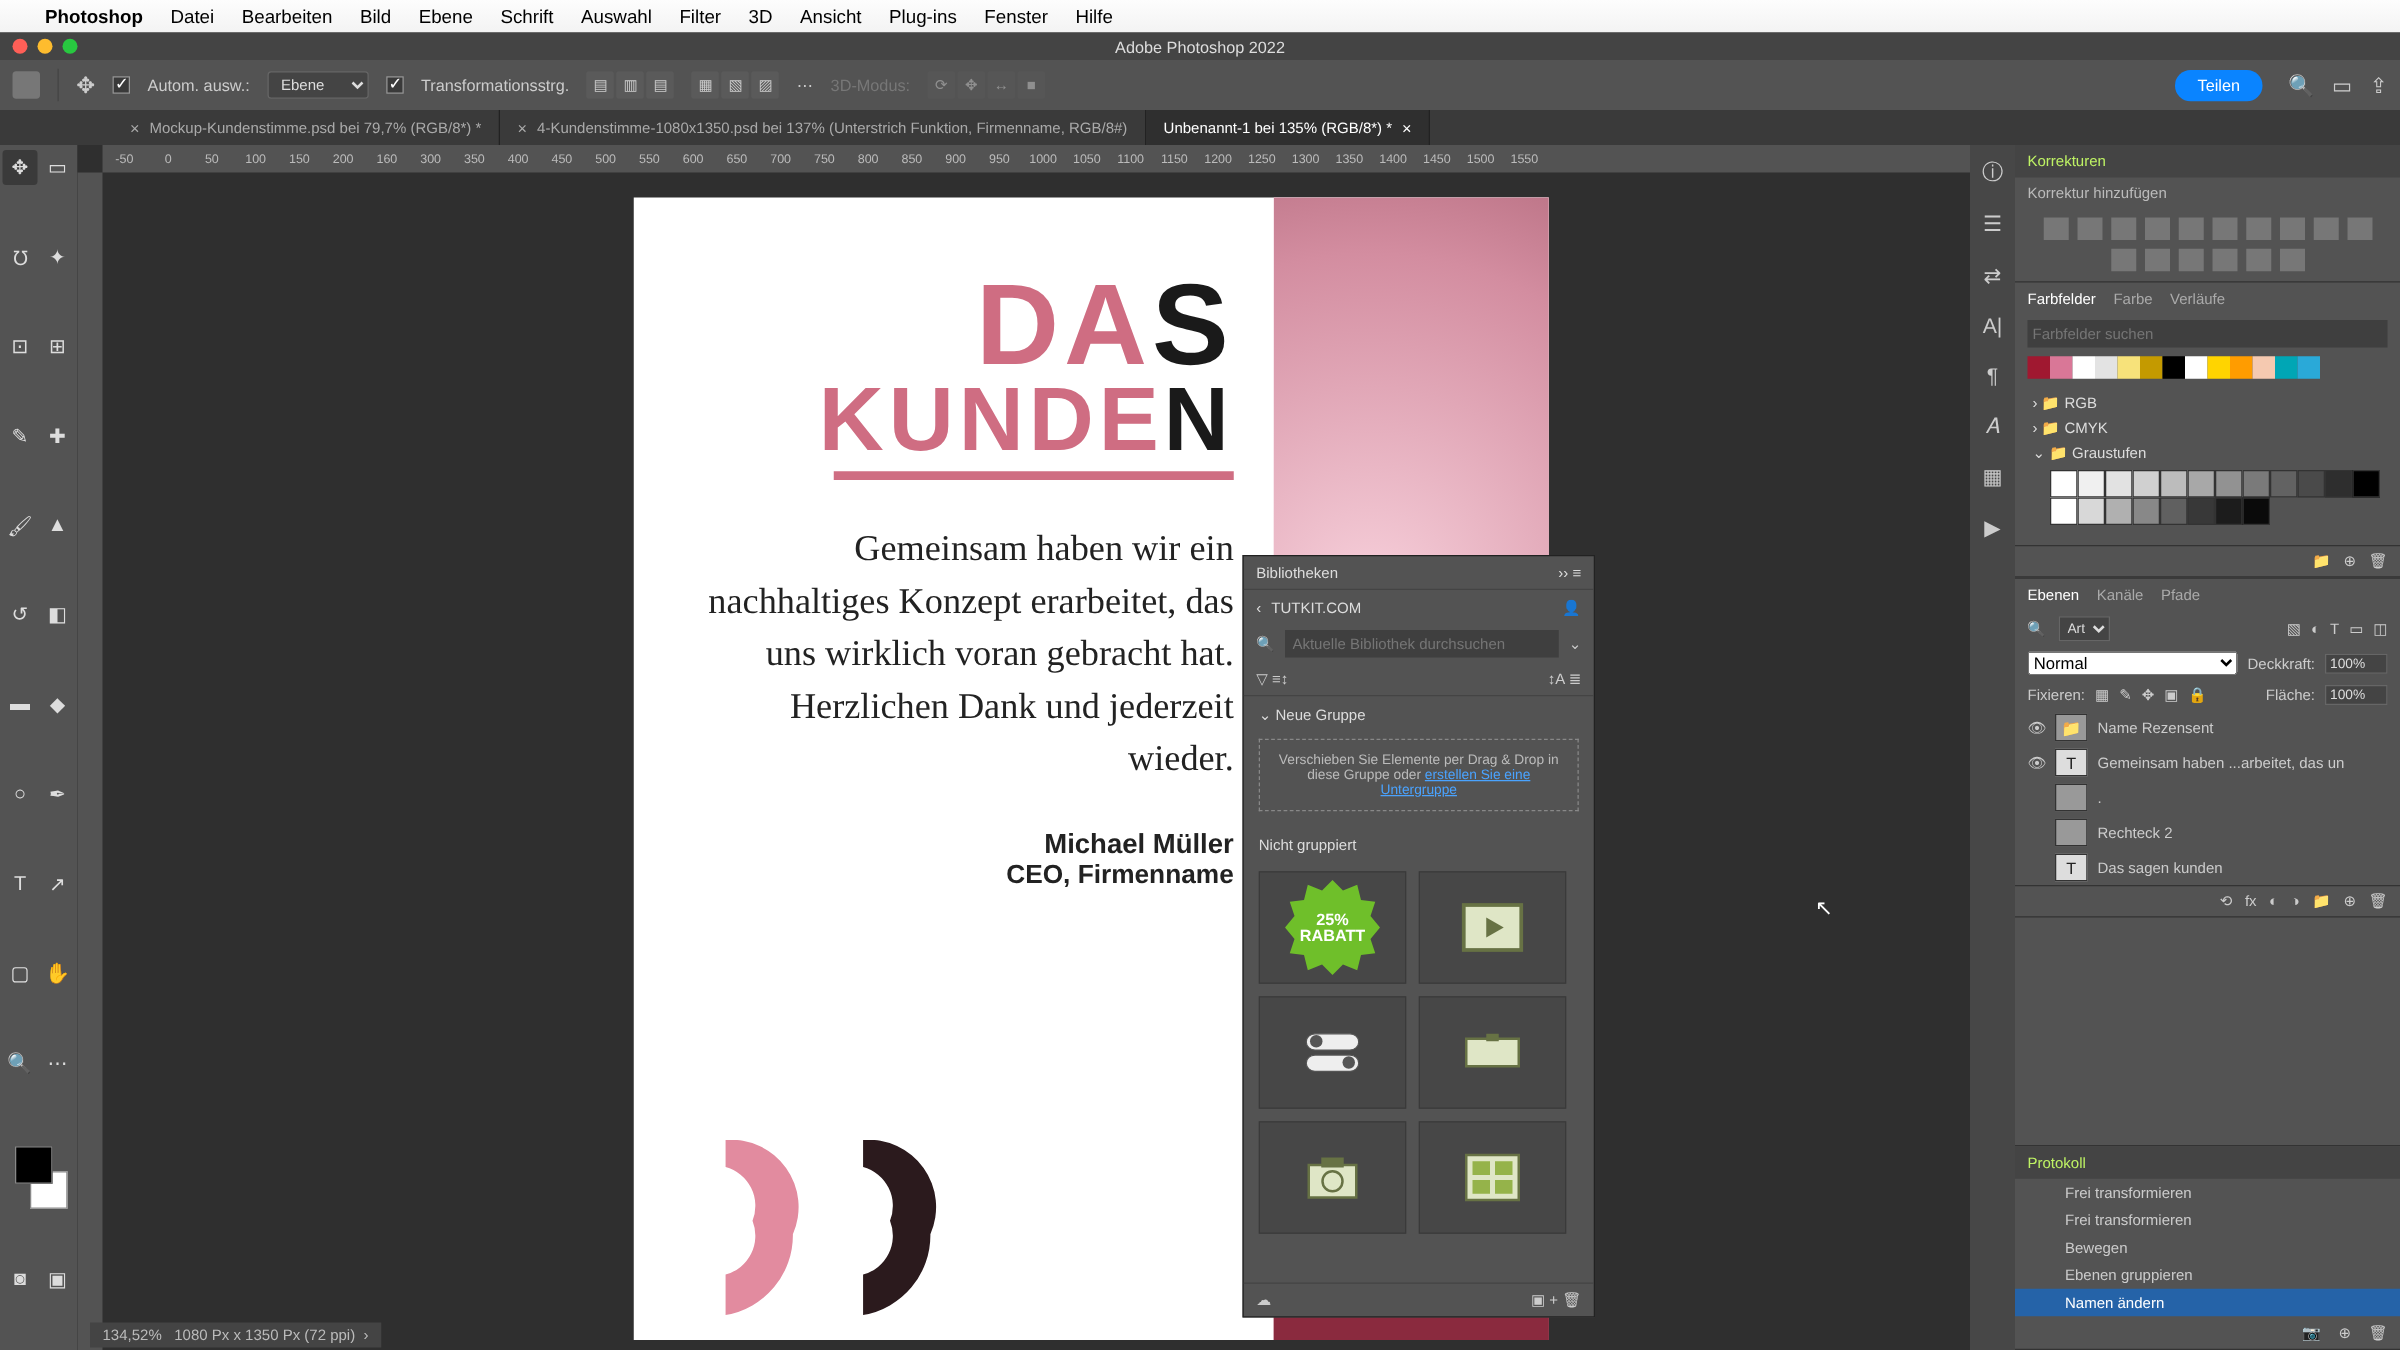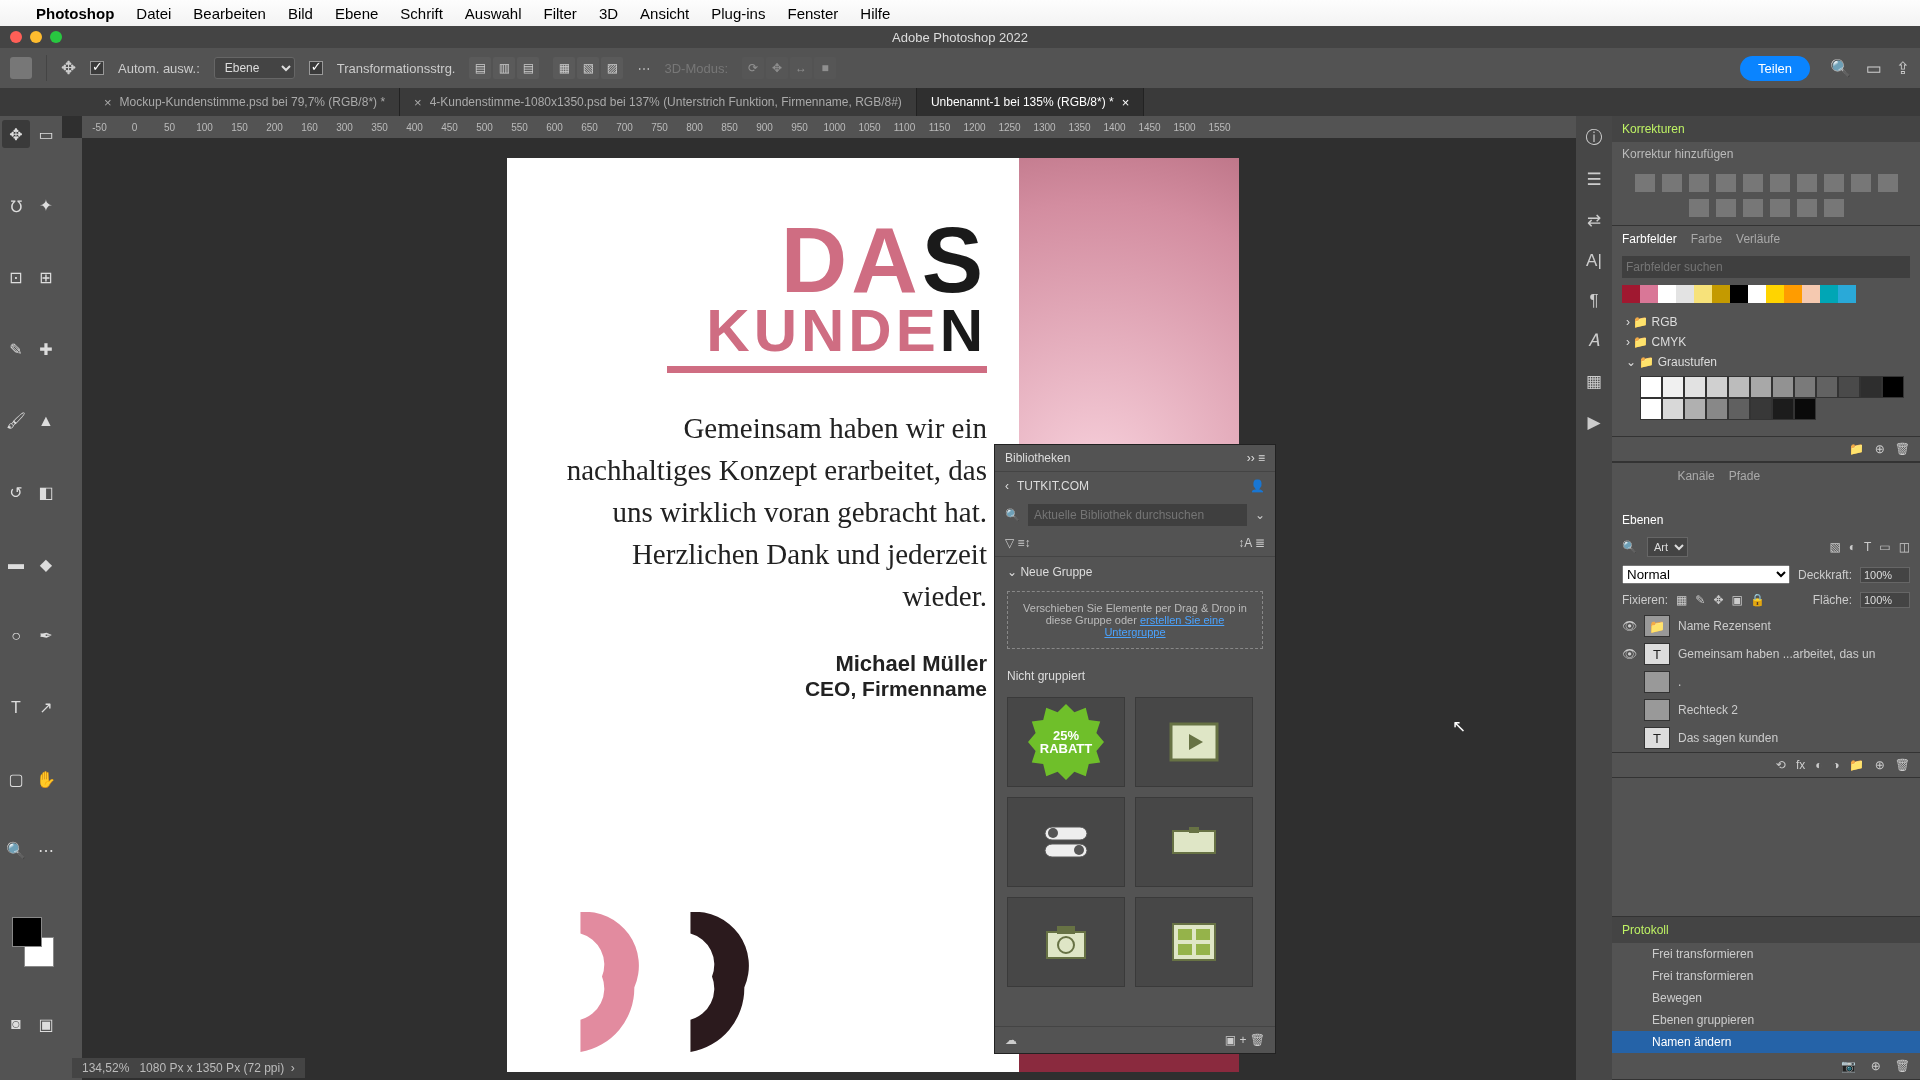--- a/index.html
+++ b/index.html
@@ -54,21 +54,21 @@
 .ruler-v{position:absolute;top:22px;left:0;width:20px;bottom:0;background:#535353;}
 .artboard{position:absolute;top:42px;left:445px;width:732px;height:914px;background:#fff;display:flex;}
 .ab-left{width:512px;padding:60px 32px 20px 40px;position:relative;}
 .ab-right{flex:1;background:linear-gradient(135deg,#f5c6d5,#c97a8e);position:relative;overflow:hidden;}
 .ab-right .face{position:absolute;inset:0;background:radial-gradient(circle at 35% 35%,#f7d0db 0%,#d38da0 45%,#7a2b3d 100%);}
 .ab-right .shirt{position:absolute;bottom:0;left:-30px;right:-30px;height:46%;background:#8a2a3e;border-radius:50% 50% 0 0;}
 .headline{font-family:Impact,"Arial Black",sans-serif;font-weight:900;text-align:right;letter-spacing:4px;}
 .headline .l{display:block;line-height:.92;}
 .headline .l1{font-size:92px;color:#cf6d82;} .headline .l1 b{color:#1a1a1a;}
 .headline .l2{font-size:98px;color:#cf6d82;} .headline .l2 b{color:#1a1a1a;}
-.headline .l3{font-size:60px;color:#cf6d82;} .headline .l3 b{color:#1a1a1a;}
+.headline .l3{font-size:72px;color:#cf6d82;} .headline .l3 b{color:#1a1a1a;}
 .underline{height:7px;background:#cf6d82;margin:8px 0 34px 120px;}
 .quote{font-family:Georgia,serif;font-size:29px;line-height:1.45;text-align:right;color:#222;}
 .author{margin-top:34px;text-align:right;font-family:Georgia,serif;}
 .author .nm{font-size:22px;font-weight:700;color:#222;}
 .author .ro{font-size:21px;font-weight:700;color:#222;}
 .quotes-gfx{position:absolute;bottom:20px;left:40px;display:flex;}
 .qg{width:110px;height:140px;}
 .qg.pink path{fill:#e28b9f;}
 .qg.dark path{fill:#2b1a1d;}
 .status{position:absolute;bottom:2px;left:10px;font-size:12px;color:#bbb;background:#444;padding:3px 10px;}
@@ -103,21 +103,21 @@
 .sw-search{margin:4px 10px;}
 .sw-search input{width:100%;background:#3f3f3f;border:none;color:#22c55e;padding:4px;font-size:12px;}
 .sw-row{display:flex;gap:0;padding:3px 10px;flex-wrap:wrap;}
 .sw-row span{width:18px;height:18px;}
 .sw-groups{padding:6px 14px 10px;}
 .sw-groups .g{padding:3px 0;color:#ddd;}
 .sw-groups .swg{display:flex;flex-wrap:wrap;gap:0;margin:4px 0 6px 14px;}
 .sw-groups .swg span{width:22px;height:22px;border:1px solid #333;}
 
 .ly-tabs{display:flex;gap:14px;padding:6px 10px;color:#aaa;}
-.ly-tabs .act{color:#fff;margin-top:44px;}
+.ly-tabs .act{color:#fff;}
 .ly-bar{display:flex;align-items:center;gap:10px;padding:4px 10px;}
 .ly-bar select{background:#444;border:1px solid #666;color:#ddd;font-size:11px;padding:2px;}
 .ly-bar .rico{margin-left:auto;display:flex;gap:8px;}
 .ly-row2{display:flex;align-items:center;gap:8px;padding:4px 10px;}
 .ly-row2 input{width:50px;background:#444;border:1px solid #666;color:#ddd;font-size:11px;padding:1px 3px;}
 .layers{max-height:200px;overflow:hidden;}
 .layer{display:flex;align-items:center;gap:8px;padding:3px 10px;}
 .layer .eye{width:14px;}
 .layer .thumb{width:26px;height:22px;background:#888;border:1px solid #333;}
 .ly-foot{display:flex;gap:10px;justify-content:flex-end;padding:5px 10px;border-top:1px solid #333;border-bottom:1px solid #333;}

